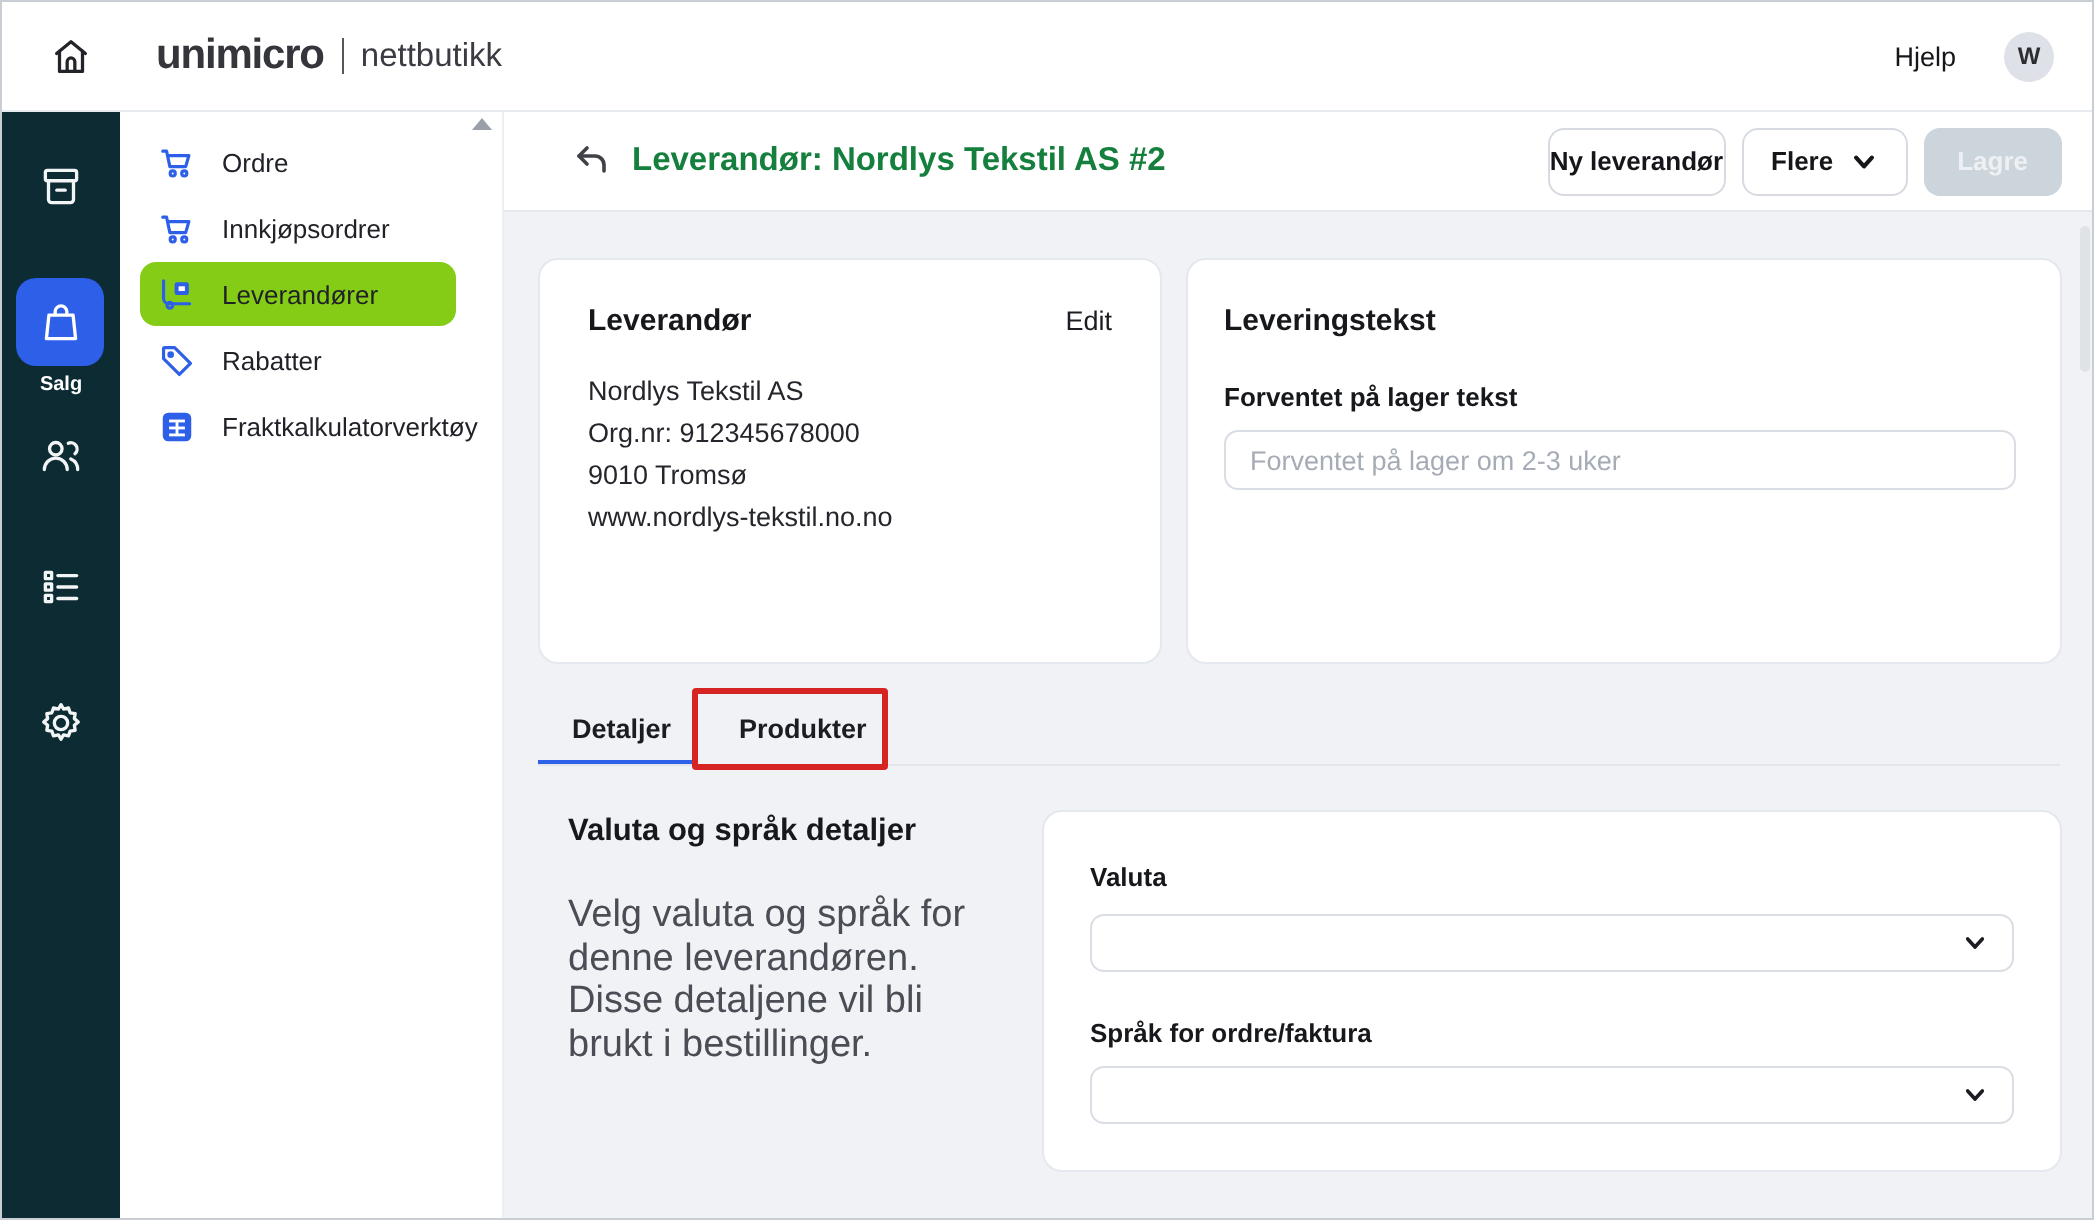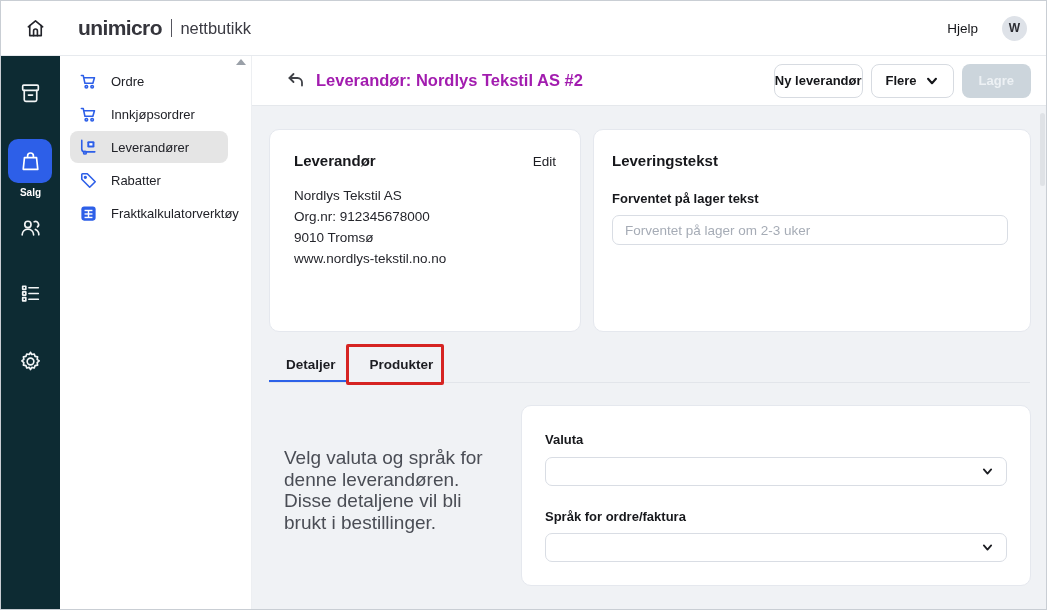--- a/index.html
+++ b/index.html
@@ -32,31 +32,31 @@
                 color:#fff; font-size:10px; font-weight:700; }
 
   
   .sidenav { position:absolute; top:55px; left:59px; width:192px; height:555px; background:#fff;
              border-right:1px solid #edeff2; padding-top:9px; z-index:4; }
   .scroll-up { position:absolute; top:3px; right:5px; width:0; height:0;
                border-left:5px solid transparent; border-right:5px solid transparent;
                border-bottom:6px solid #9aa0a8; cursor:pointer; }
   .nav-item { display:flex; align-items:center; height:32px; margin:0 23px 1px 10px; padding:0 9px;
               border-radius:8px; gap:13px; cursor:pointer; }
-  .nav-item.selected { background:#e5e5e5; }
+  .nav-item.selected { background:#84cc16; }
   .nav-item .nav-ic { width:19px; height:19px; color:#2d5fe8; flex:none; display:flex; }
   .nav-item .nav-txt { font-size:13px; color:#212228; white-space:nowrap; }
 
   
   .main { position:absolute; top:55px; left:251px; width:796px; height:555px; background:#f0f2f5; }
   .main-header { position:absolute; top:0; left:0; width:100%; height:50px; background:#fff;
                  border-bottom:1px solid #e5e8ec; display:flex; align-items:center; }
   .back-btn { margin-left:32px; width:22px; height:22px; display:flex; align-items:center; justify-content:center;
               color:#3f4147; cursor:pointer; }
-  .page-title { margin-left:10px; font-size:16.5px; font-weight:700; color:#a21caf; }
+  .page-title { margin-left:10px; font-size:16.5px; font-weight:700; color:#15803d; }
   .header-actions { margin-left:auto; margin-right:17px; display:flex; align-items:center; gap:8px; }
   .btn { height:34px; border-radius:8px; font-size:13px; font-weight:600; font-family:inherit;
          display:flex; align-items:center; justify-content:center; cursor:pointer; }
   .btn-outline { background:#fff; border:1px solid #d7dbe1; color:#15161a; padding:0 0; }
   .btn-more { gap:8px; padding:0 14px; }
   .btn-save { background:#ccd5dc; border:none; color:#edf1f4; padding:0 17px; cursor:default; }
 
   .card { position:absolute; background:#fff; border:1px solid #e5e8ee; border-radius:10px; }
   .supplier-card { left:17px; top:73px; width:312px; height:203px; padding:22px 24px; }
   .card-title-row { display:flex; justify-content:space-between; align-items:baseline; }
@@ -272,20 +272,21 @@
       <input class="text-input" type="text" placeholder="Forventet på lager om 2-3 uker" value="" style="">
     </div>
 
     <div class="tabs">
       <div class="tab active">Detaljer</div>
       <div class="tab">Produkter</div>
     </div>
     <div class="tabs-divider"></div>
     <div class="annotation-box"></div>
 
+    <div class="section-heading">Valuta og språk detaljer</div>
     <div class="section-desc">Velg valuta og språk for denne leverandøren. Disse detaljene vil bli brukt i bestillinger.</div>
 
     <div class="card form-card">
       <label class="field-label">Valuta</label>
       <div class="select" role="combobox">
         <span class="sel-val"></span>
         <span>
           <svg width="13" height="13" viewBox="0 0 16 16" fill="none" stroke="#1c1d22" stroke-width="2.2" stroke-linecap="round" stroke-linejoin="round">
             <path d="M3.5 5.5 L8 10.5 L12.5 5.5"></path>
           </svg>

